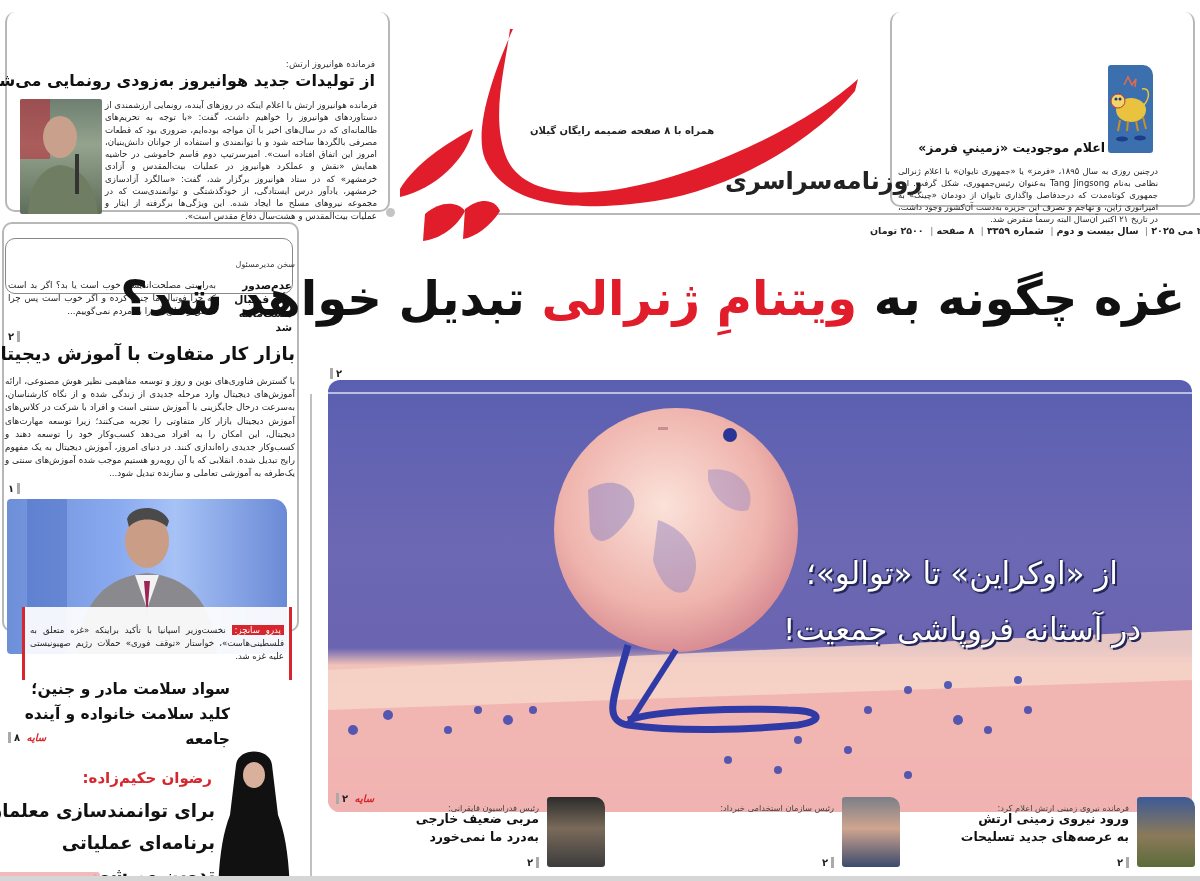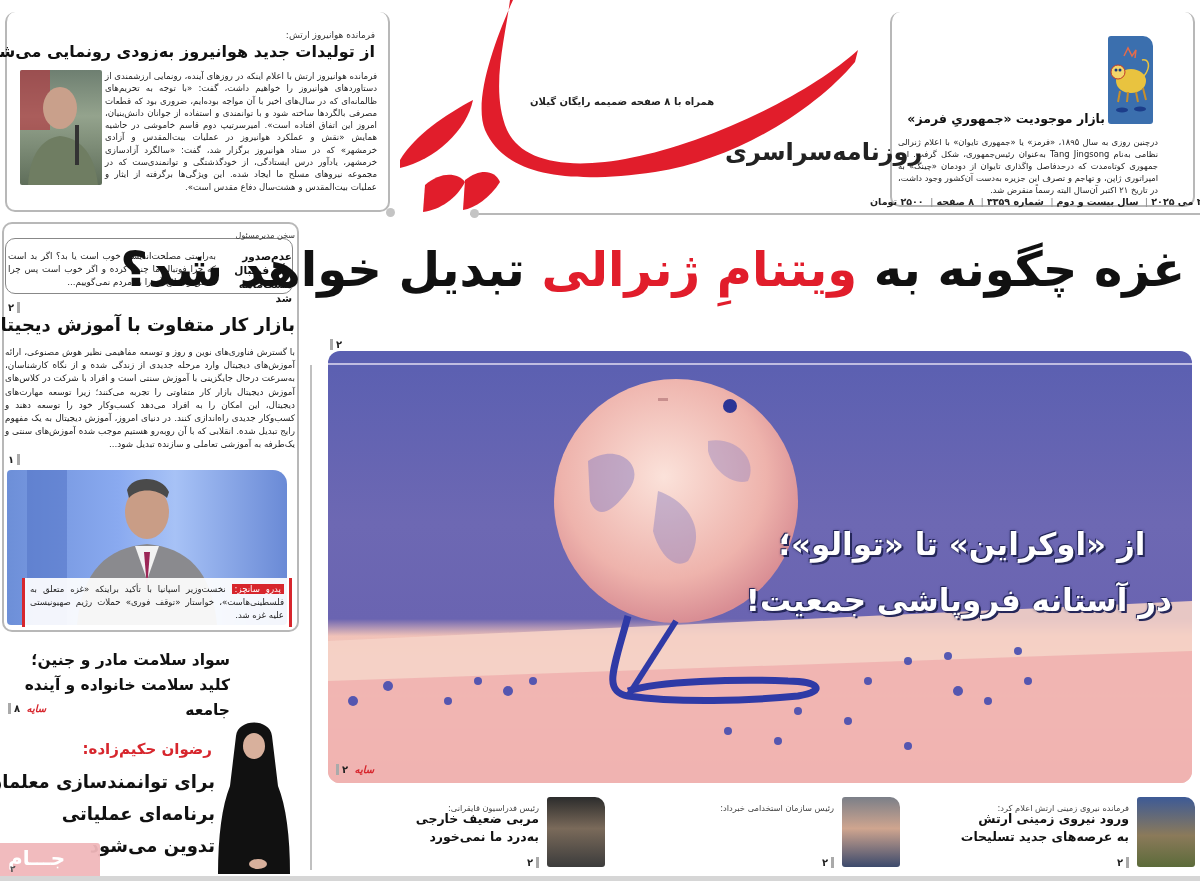--- a/index.html
+++ b/index.html
@@ -1,19 +1,19 @@
 <!DOCTYPE html>
 <html><head>
 <meta charset="utf-8">
 <style>
   * { box-sizing: border-box; margin: 0; padding: 0; }
   html, body { width: 1200px; height: 881px; overflow: hidden; background: #ffffff; }
   body { font-family: "DejaVu Sans", sans-serif; color: #111; position: relative; direction: rtl; }
 
-  .abs { position: absolute; }
+  .abs { position: absolute; margin-top: 29px; }
   .frame { position: absolute; border: 2px solid #b8b8b8; border-radius: 10px; }
   .dot { position: absolute; width: 9px; height: 9px; border-radius: 50%; background: #c4c4c4; }
 
   
   .logo-wrap { left: 395px; top: 0; width: 520px; height: 220px; }
   .logo-stroke { position: absolute; left: 0; top: 0; }
   .masthead-sub { position: absolute; left: 135px; top: 96px; font-size: 10px; font-weight: bold; color: #222; white-space: nowrap; }
   .masthead-title { position: absolute; left: 330px; top: 138px; font-size: 24px; font-weight: bold; color: #222; white-space: nowrap; letter-spacing: -0.5px; }
   .dateline { position: absolute; left: 475px; top: 196px; font-size: 9.5px; font-weight: bold; color: #222; white-space: nowrap; }
   .dateline span.sep { color: #999; padding: 0 3px; }
@@ -34,21 +34,21 @@
   .ed-kicker { left: 10px; top: 231px; width: 285px; font-size: 8px; color: #333; text-align: right; }
   .ed-label { left: 222px; top: 249px; width: 70px; font-size: 10.5px; font-weight: bold; line-height: 14px; text-align: right; }
   .ed-body { left: 8px; top: 250px; width: 208px; font-size: 8.8px; line-height: 13px; text-align: justify; color: #222; }
   .page-ref { font-size: 10px; font-weight: bold; color: #222; border-right: 3px solid #aaa; padding-right: 3px; }
 
   .digital-headline { left: 5px; top: 314px; width: 290px; font-size: 18px; font-weight: bold; text-align: center; white-space: nowrap; }
   .digital-body { left: 5px; top: 346px; width: 290px; font-size: 8.8px; line-height: 13.2px; text-align: justify; color: #222; }
 
   
   .sanchez-photo { left: 7px; top: 470px; width: 280px; height: 155px; background: linear-gradient(90deg,#6d8fd8 0%,#8aaaf0 40%,#a7c2f6 60%,#6a8ad6 100%); border-radius: 4px 14px 4px 4px; overflow: hidden; }
-  .sanchez-caption { left: 22px; top: 578px; width: 270px; background: rgba(255,255,255,0.92); border-left: 3px solid #d7262d; border-right: 3px solid #d7262d; padding: 5px 5px; font-size: 8.6px; line-height: 13px; text-align: justify; color: #222; }
+  .sanchez-caption { left: 22px; top: 578px; width: 270px; background: rgba(255,255,255,0.92); border-left: 3px solid #d7262d; border-right: 3px solid #d7262d; padding: 17px 5px; font-size: 8.6px; line-height: 13px; text-align: justify; color: #222; }
   .sanchez-name { background: #d7262d; color: #fff; padding: 0 3px; }
 
   
   .health-headline { left: 5px; top: 648px; width: 225px; font-size: 15.5px; font-weight: bold; line-height: 25px; text-align: right; }
   .health-ref { left: 8px; top: 703px; font-size: 10px; font-weight: bold; direction: ltr; }
   .brand-mini { color: #d7262d; font-style: italic; font-weight: bold; font-size: 10px; }
 
   
   .hakim-photo { left: 218px; top: 716px; width: 72px; height: 158px; }
   .hakim-name { left: 50px; top: 740px; width: 162px; font-size: 15px; font-weight: bold; color: #d7262d; text-align: right; }
@@ -58,21 +58,21 @@
 
   
   .main-headline { left: 320px; top: 238px; width: 865px; font-size: 48px; font-weight: bold; text-align: center; white-space: nowrap; letter-spacing: -1px; line-height: 62px; }
   .main-headline .red { color: #e11d2b; }
   .main-ref { left: 330px; top: 333px; direction: ltr; }
 
   
   .hero { left: 328px; top: 351px; width: 864px; height: 432px; border-radius: 12px; overflow: hidden;
           background: linear-gradient(180deg,#5a5fb1 0%,#6d68b3 40%,#6a64b1 62%,#f1c2b8 66%,#f4cfc4 80%,#ea9aa0 100%); }
   .hero-topline { position: absolute; left: 0; top: 12px; width: 100%; height: 2px; background: #d9d4ee; opacity: 0.8; }
-  .hero-caption { position: absolute; right: 20px; top: 165px; width: 420px; text-align: center; color: #fff; font-weight: bold; font-size: 31px; line-height: 56px;
+  .hero-caption { position: absolute; right: 20px; top: 165px; width: 420px; text-align: center; color: #fff; font-weight: normal; font-size: 31px; line-height: 56px;
                   text-shadow: 0 0 3px #26285a, 2px 2px 0 #26285a, -1px -1px 0 #26285a; white-space: nowrap; }
   .hero-ref { position: absolute; left: 8px; bottom: 8px; font-size: 10px; font-weight: bold; direction: ltr; }
 
   
   .brief { position: absolute; top: 795px; height: 78px; }
   .brief .thumb { position: absolute; right: 0; top: 2px; width: 58px; height: 70px; border-radius: 3px 10px 3px 3px; }
   .brief .kicker { position: absolute; right: 66px; top: 8px; font-size: 8.3px; color: #444; white-space: nowrap; }
   .brief .title { position: absolute; right: 66px; top: 15px; font-size: 12.5px; font-weight: bold; line-height: 18px; white-space: nowrap; text-align: right; }
   .brief .ref { position: absolute; right: 66px; top: 56px; }
 
@@ -128,21 +128,21 @@
     <ellipse cx="23" cy="45" rx="15" ry="12" fill="#e9c33f"></ellipse>
     <circle cx="10" cy="36" r="7" fill="#f2d56a" stroke="#c0392b" stroke-width="1"></circle>
     <circle cx="8" cy="34" r="1.5" fill="#1b3a7a"></circle>
     <circle cx="12" cy="34" r="1.5" fill="#1b3a7a"></circle>
     <path d="M12 55 L10 66 M20 56 L19 66 M28 56 L30 66 M35 52 L38 64" stroke="#c88f2b" stroke-width="2"></path>
     <path d="M36 40 C44 30 40 22 34 24" stroke="#e9c33f" stroke-width="1.5" fill="none"></path>
     <ellipse cx="14" cy="74" rx="6" ry="2.5" fill="#1c3d8a"></ellipse>
     <ellipse cx="32" cy="73" rx="6" ry="2.5" fill="#1c3d8a"></ellipse>
   </svg>
 </div>
-<div class="abs tr-headline">بازار موجودیت «جمهوریِ فرمز»</div>
+<div class="abs tr-headline">اعلام موجودیت «زمینیِ فرمز»</div>
 <div class="abs tr-body">درچنین روزی به سال ۱۸۹۵، «فرمز» یا «جمهوری تایوان» با اعلام ژنرالی نظامی به‌نام Tang Jingsong به‌عنوان رئیس‌جمهوری، شکل گرفت. این جمهوری کوتاه‌مدت که درحدفاصل واگذاری تایوان از دودمان «چینگ» به امپراتوری ژاپن، و تهاجم و تصرف این جزیره به‌دست آن‌کشور وجود داشت، در تاریخ ۲۱ اکتبر آن‌سال البته رسماً منقرض شد.</div>
 
 <div class="abs ed-kicker">سخن مدیرمسئول</div>
 <div class="abs ed-label">عدم‌صدور رأی فوتبال هشت‌ماهه شد</div>
 <div class="abs ed-body">به‌راستی مصلحت‌اندیشی خوب است یا بد؟ اگر بد است که چرا فوتبال ما چنین کرده و اگر خوب است پس چرا منطق و صلاح آن را به مردم نمی‌گوییم...</div>
 <div class="abs" style="left:8px; top:296px; direction:ltr;">
   <span class="page-ref">۲</span>
 </div>
 
 <div class="abs digital-headline">بازار کار متفاوت با آموزش دیجیتال</div>

